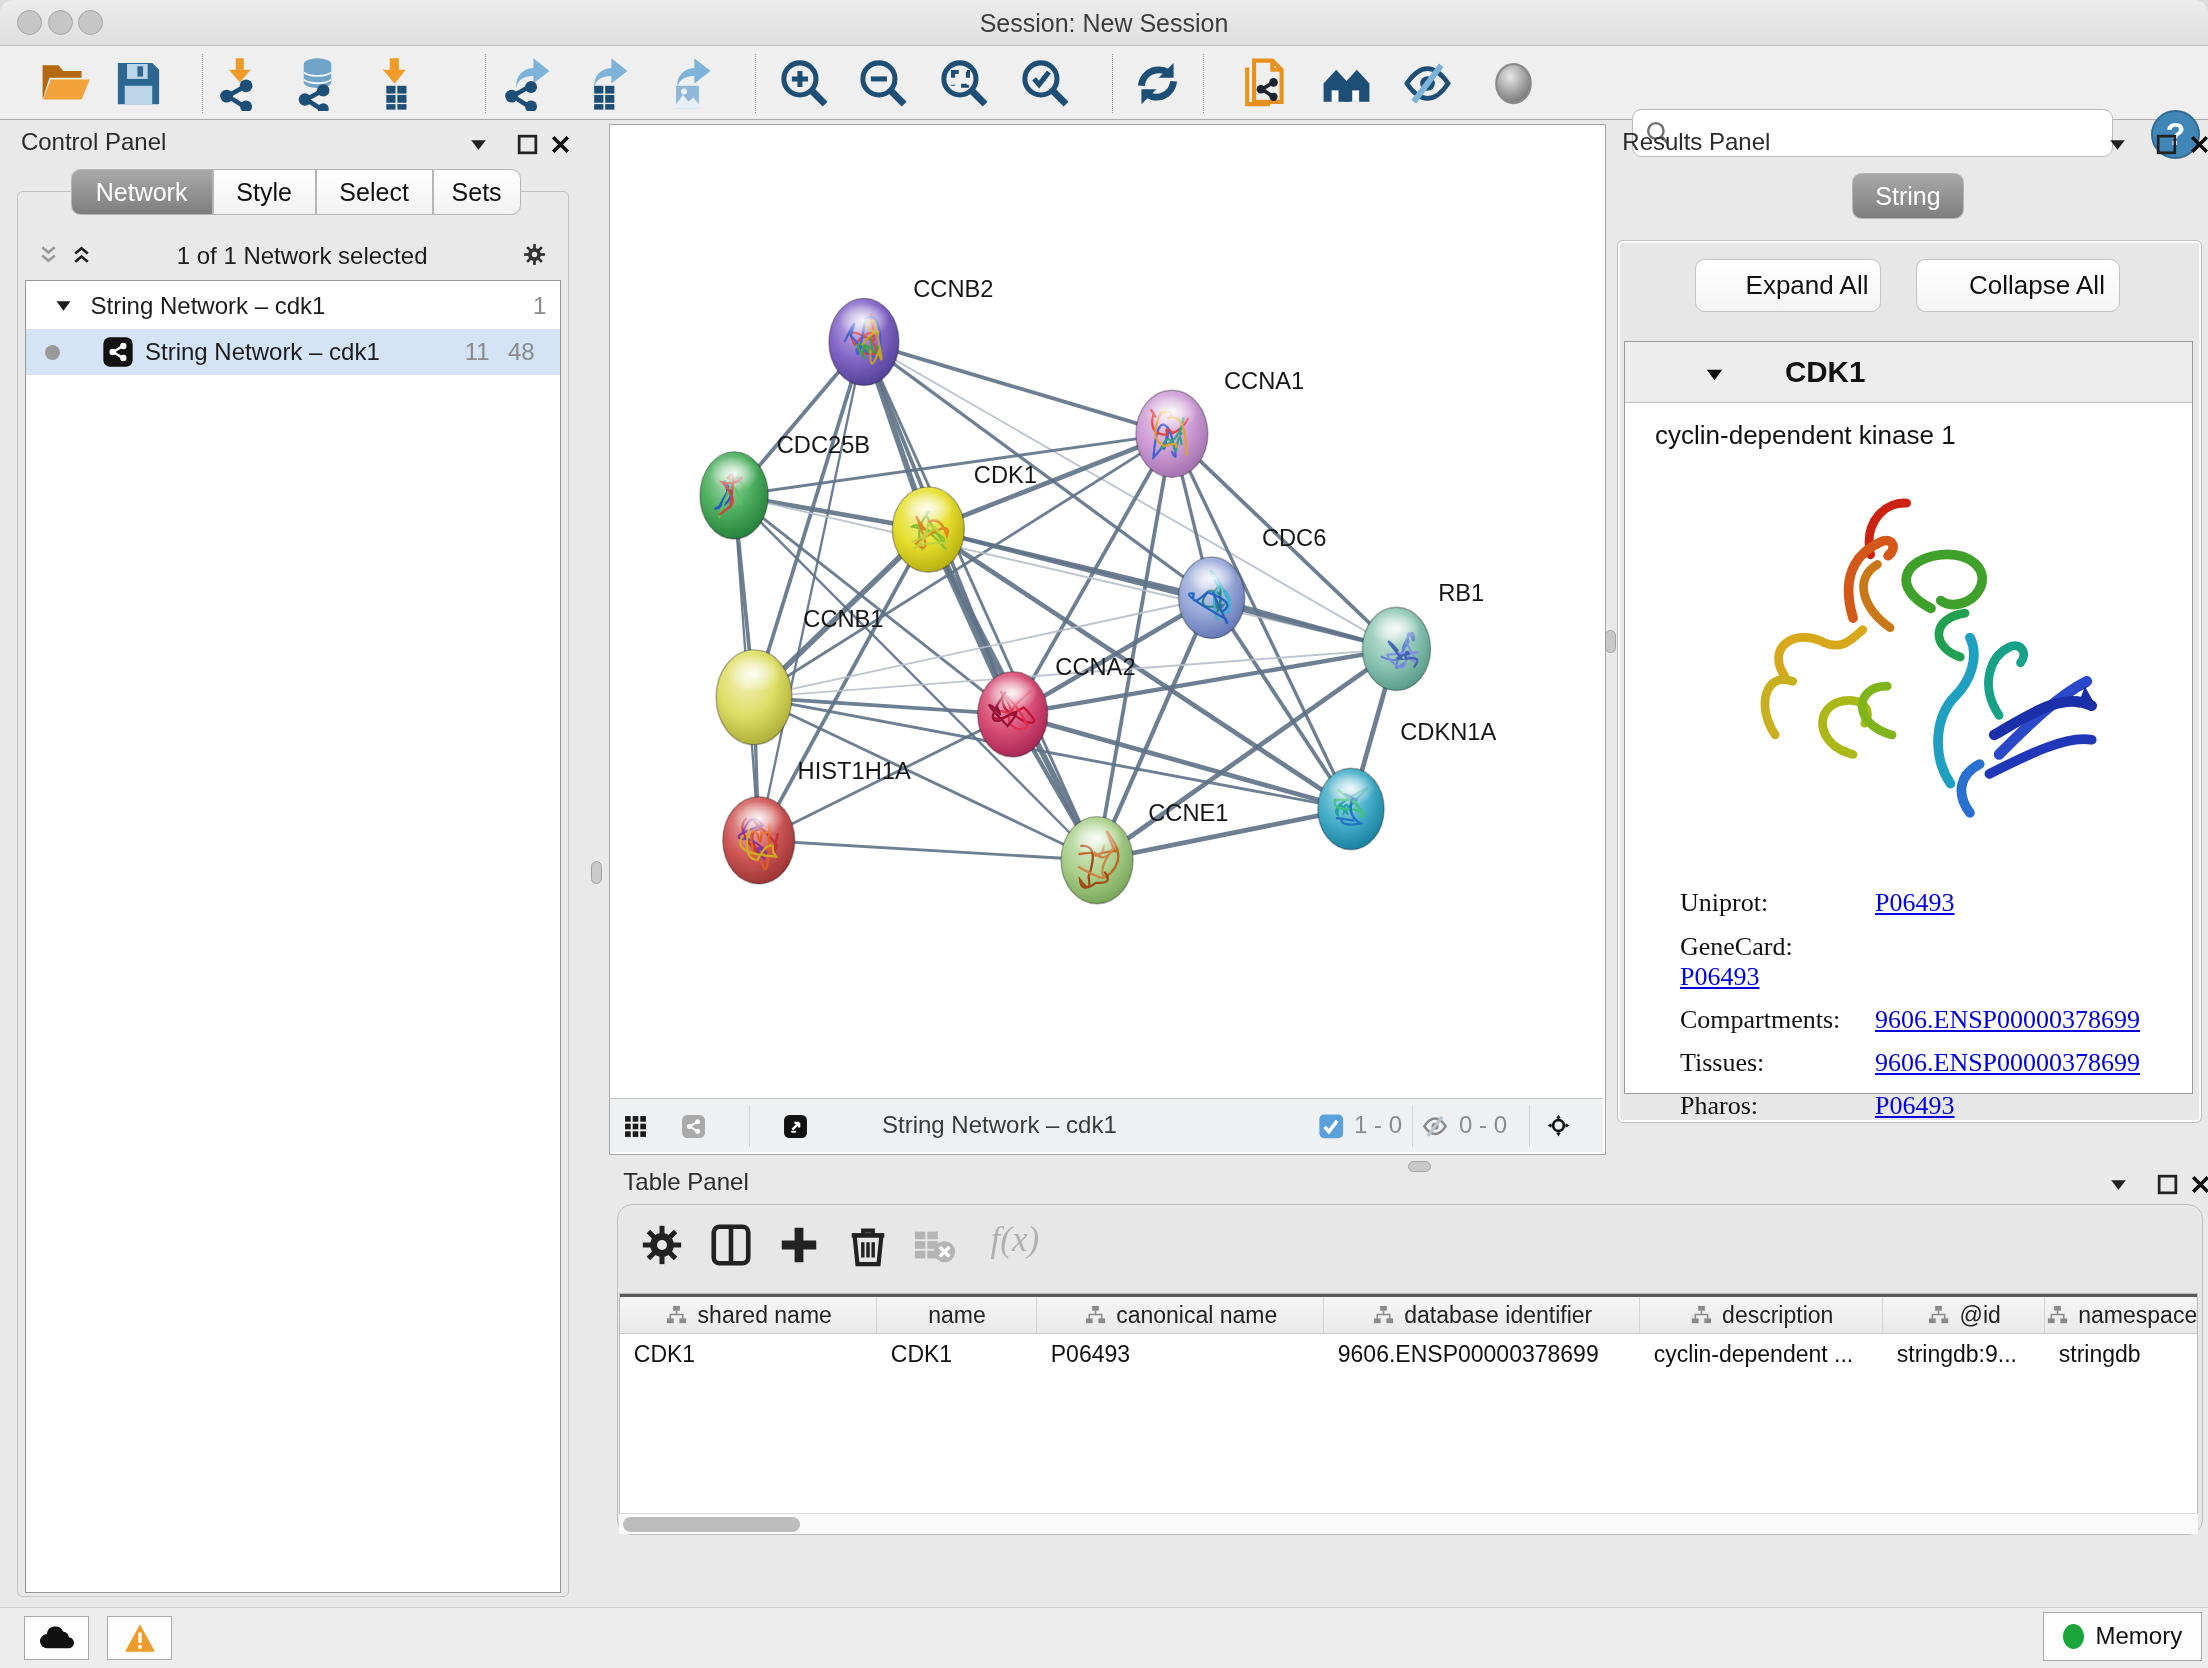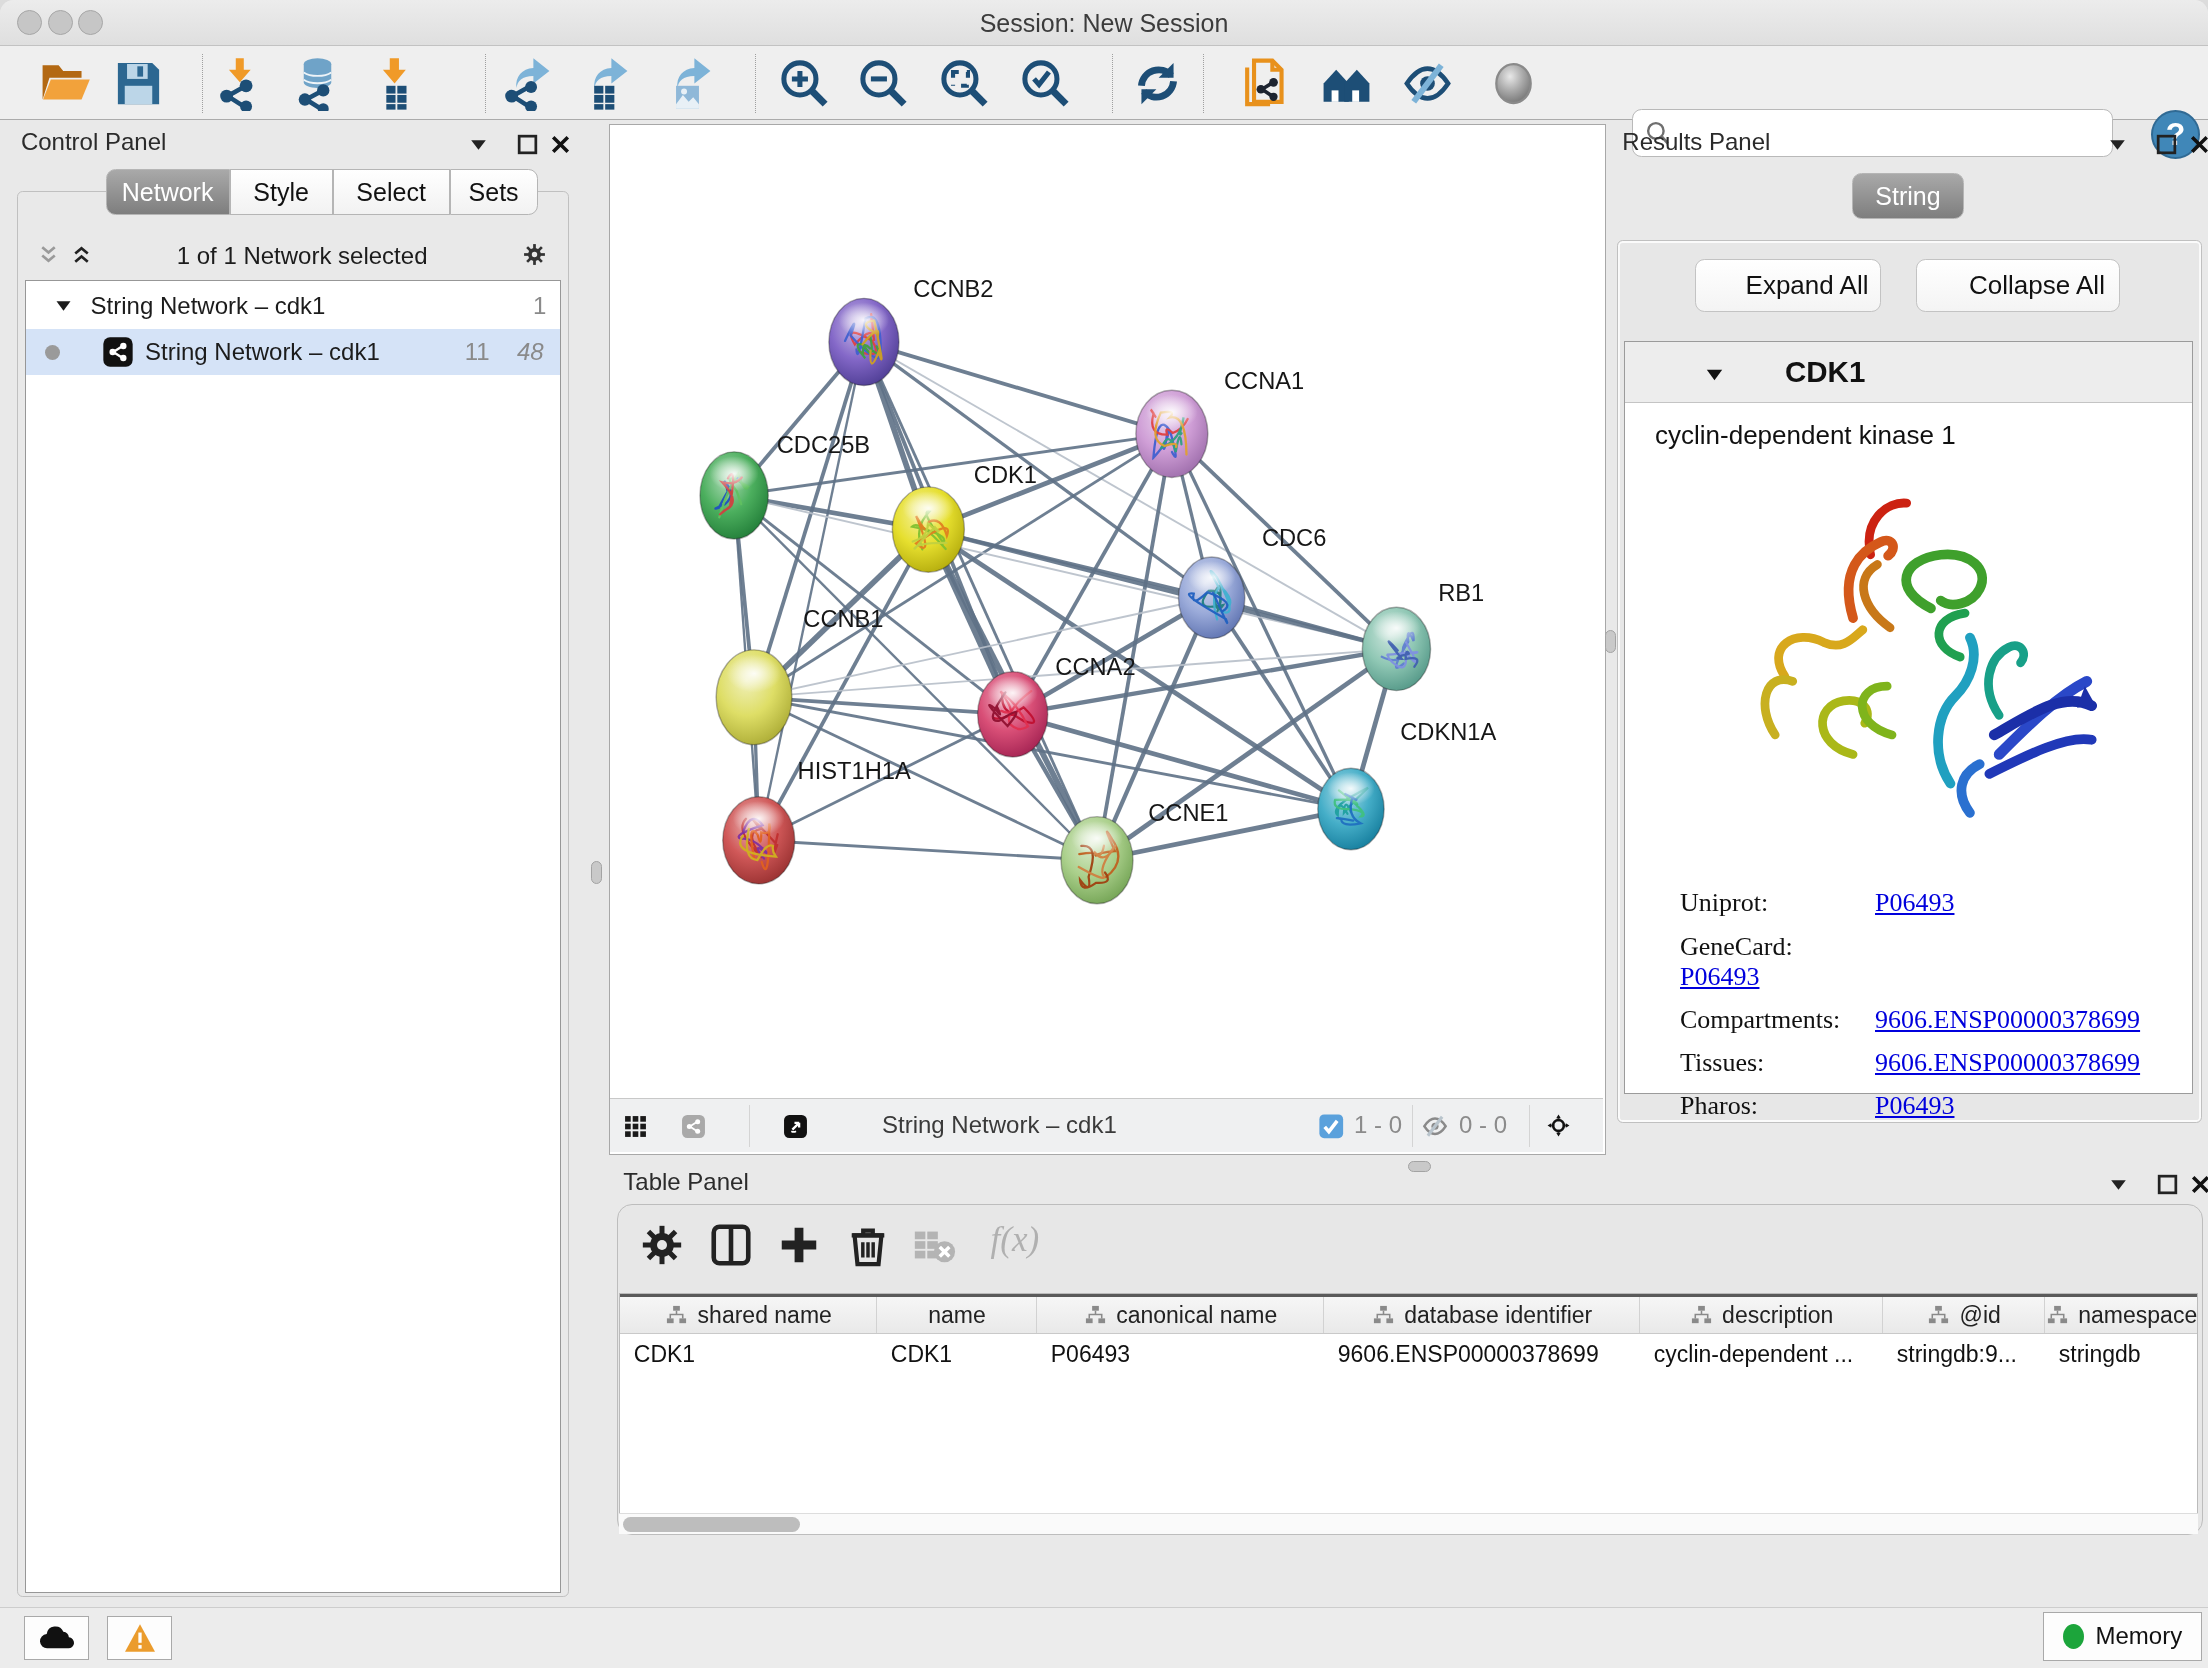--- a/index.html
+++ b/index.html
@@ -290,21 +290,21 @@
         </svg>
       </button>
     <button class="phbtn" style="left:540px;top:7.6px;">
       <svg viewBox="0 0 24 24">
           <path d="M5 5l14 14M19 5L5 19" stroke="#111" stroke-width="3.4"></path>
         </svg>
       </button>
 
     <div class="groupbox" style="left:9.5px;top:67px;width:552px;height:1406px;"></div>
     <div class="seg-tabs" style="left:63px;top:45px;" id="ctrl-tabs">
-        <div class="seg-tab active" style="width: 124px; margin-left: 35px;">Network</div>
+        <div class="seg-tab active" style="width: 142px;">Network</div>
         <div class="seg-tab" style="width: 103px;">Style</div>
         <div class="seg-tab" style="width: 117px;">Select</div>
         <div class="seg-tab" style="width: 88px;">Sets</div>
       </div>
 
     <button class="phbtn" style="left:28.5px;top:118px;">
       <svg viewBox="0 0 24 24">
         <path d="M6 5l6 5 6-5M6 13l6 5 6-5" fill="none" stroke="#9a9a9a" stroke-width="2.6"></path>
         </svg>
       </button>
@@ -339,21 +339,21 @@
         <span style="width:15px;height:15px;border-radius:50%;background:#9a9a9a;margin-left:19px;"></span>
         <svg style="width:32px;height:32px;margin-left:42px;" viewBox="0 0 24 24">
           <rect x="1" y="1" width="22" height="22" rx="5" fill="#111"></rect>
           <path d="M8.5 12l7-4.5M8.5 12l7 4.5" stroke="#fff" stroke-width="1.8" fill="none"></path>
           <circle cx="8" cy="12" r="2.4" fill="#fff"></circle>
             <circle cx="16" cy="7.5" r="2.4" fill="#fff"></circle>
             <circle cx="16" cy="16.5" r="2.4" fill="#fff"></circle>
           </svg>
         <span style="margin-left:11.4px;">String Network – cdk1</span>
         <span class="count" style="position:absolute;right:70px;">11</span>
-        <span class="count" style="position:absolute;right:16px;font-style:italic;">48</span>
+        <span class="count" style="position:absolute;right:25px;">48</span>
       </div>
     </div>
   </div>
 
   <div class="canvas-panel">
     <svg id="network-svg" viewBox="0 0 1048 1023" style="position:absolute;left:0;top:0;width:993px;height:973px;">
         <defs>
           <radialGradient id="gloss">
             <stop offset="0%" stop-color="#ffffff" stop-opacity="0.9"></stop>
             <stop offset="100%" stop-color="#ffffff" stop-opacity="0"></stop>

